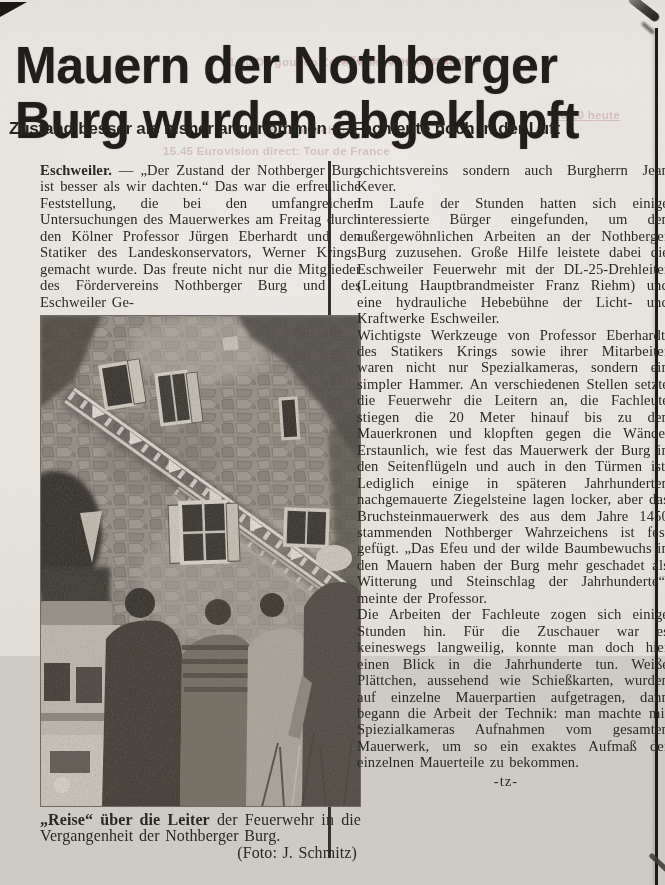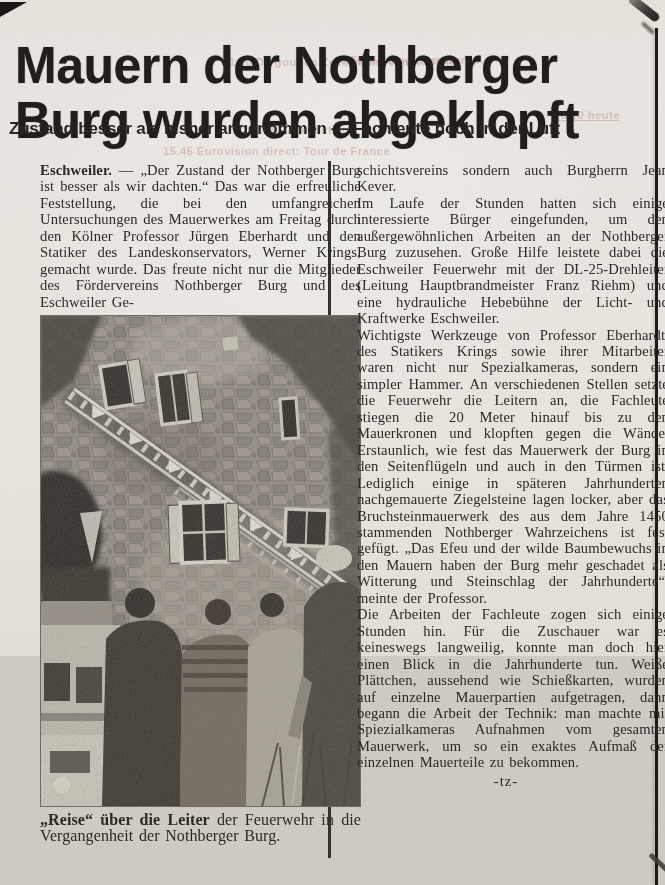--- a/index.html
+++ b/index.html
@@ -204,20 +204,21 @@
           <line x1="304" y1="492" x2="312" y2="424"></line>
         </g>
         <line x1="252" y1="492" x2="260" y2="430" stroke="#cfcabe" stroke-width="1.5" opacity=".8"></line>
 
         <rect x="0" y="0" width="321" height="492" filter="url(#grainP)" opacity="0.42"></rect>
         <rect x="0.5" y="0.5" width="320" height="491" fill="none" stroke="#6e6960" stroke-width="1"></rect>
       </svg>
 
       <figcaption>
         <span class="cap-bold">„Reise“ über die Leiter</span><span> der Feuerwehr in die Vergangenheit der Nothberger Burg.</span>
+        <span class="credit">(Foto: J. Schmitz)</span>
       </figcaption>
     </figure>
   </div>
 
   <div class="colR body-text">
     <p>schichtsvereins sondern auch Burgherrn Jean Kever.</p>
     <p>Im Laufe der Stunden hatten sich einige interessierte Bürger eingefunden, um den außergewöhnlichen Arbeiten an der Nothberger Burg zuzusehen. Große Hilfe leistete dabei die Eschweiler Feuerwehr mit der DL-25-Drehleiter (Leitung Hauptbrandmeister Franz Riehm) und eine hydrauliche Hebebühne der Licht- und Kraftwerke Eschweiler.</p>
     <p>Wichtigste Werkzeuge von Professor Eberhardt, des Statikers Krings sowie ihrer Mitarbeiter waren nicht nur Spezialkameras, sondern ein simpler Hammer. An verschiedenen Stellen setzte die Feuerwehr die Leitern an, die Fachleute stiegen die 20 Meter hinauf bis zu den Mauerkronen und klopften gegen die Wände. Erstaunlich, wie fest das Mauerwerk der Burg in den Seitenflügeln und auch in den Türmen ist. Lediglich einige in späteren Jahrhunderten nachgemauerte Ziegelsteine lagen locker, aber das Bruchsteinmauerwerk des aus dem Jahre 1450 stammenden Nothberger Wahrzeichens ist fest gefügt. „Das Efeu und der wilde Baumbewuchs in den Mauern haben der Burg mehr geschadet als Witterung und Steinschlag der Jahrhunderte“, meinte der Professor.</p>
     <p>Die Arbeiten der Fachleute zogen sich einige Stunden hin. Für die Zuschauer war es keineswegs langweilig, konnte man doch hier einen Blick in die Jahrhunderte tun. Weiße Plättchen, aussehend wie Schießkarten, wurden auf einzelne Mauerpartien aufgetragen, dann begann die Arbeit der Technik: man machte mit Spiezialkameras Aufnahmen vom gesamten Mauerwerk, um so ein exaktes Aufmaß der einzelnen Mauerteile zu bekommen.</p>
     <div class="signature">-tz-</div>

